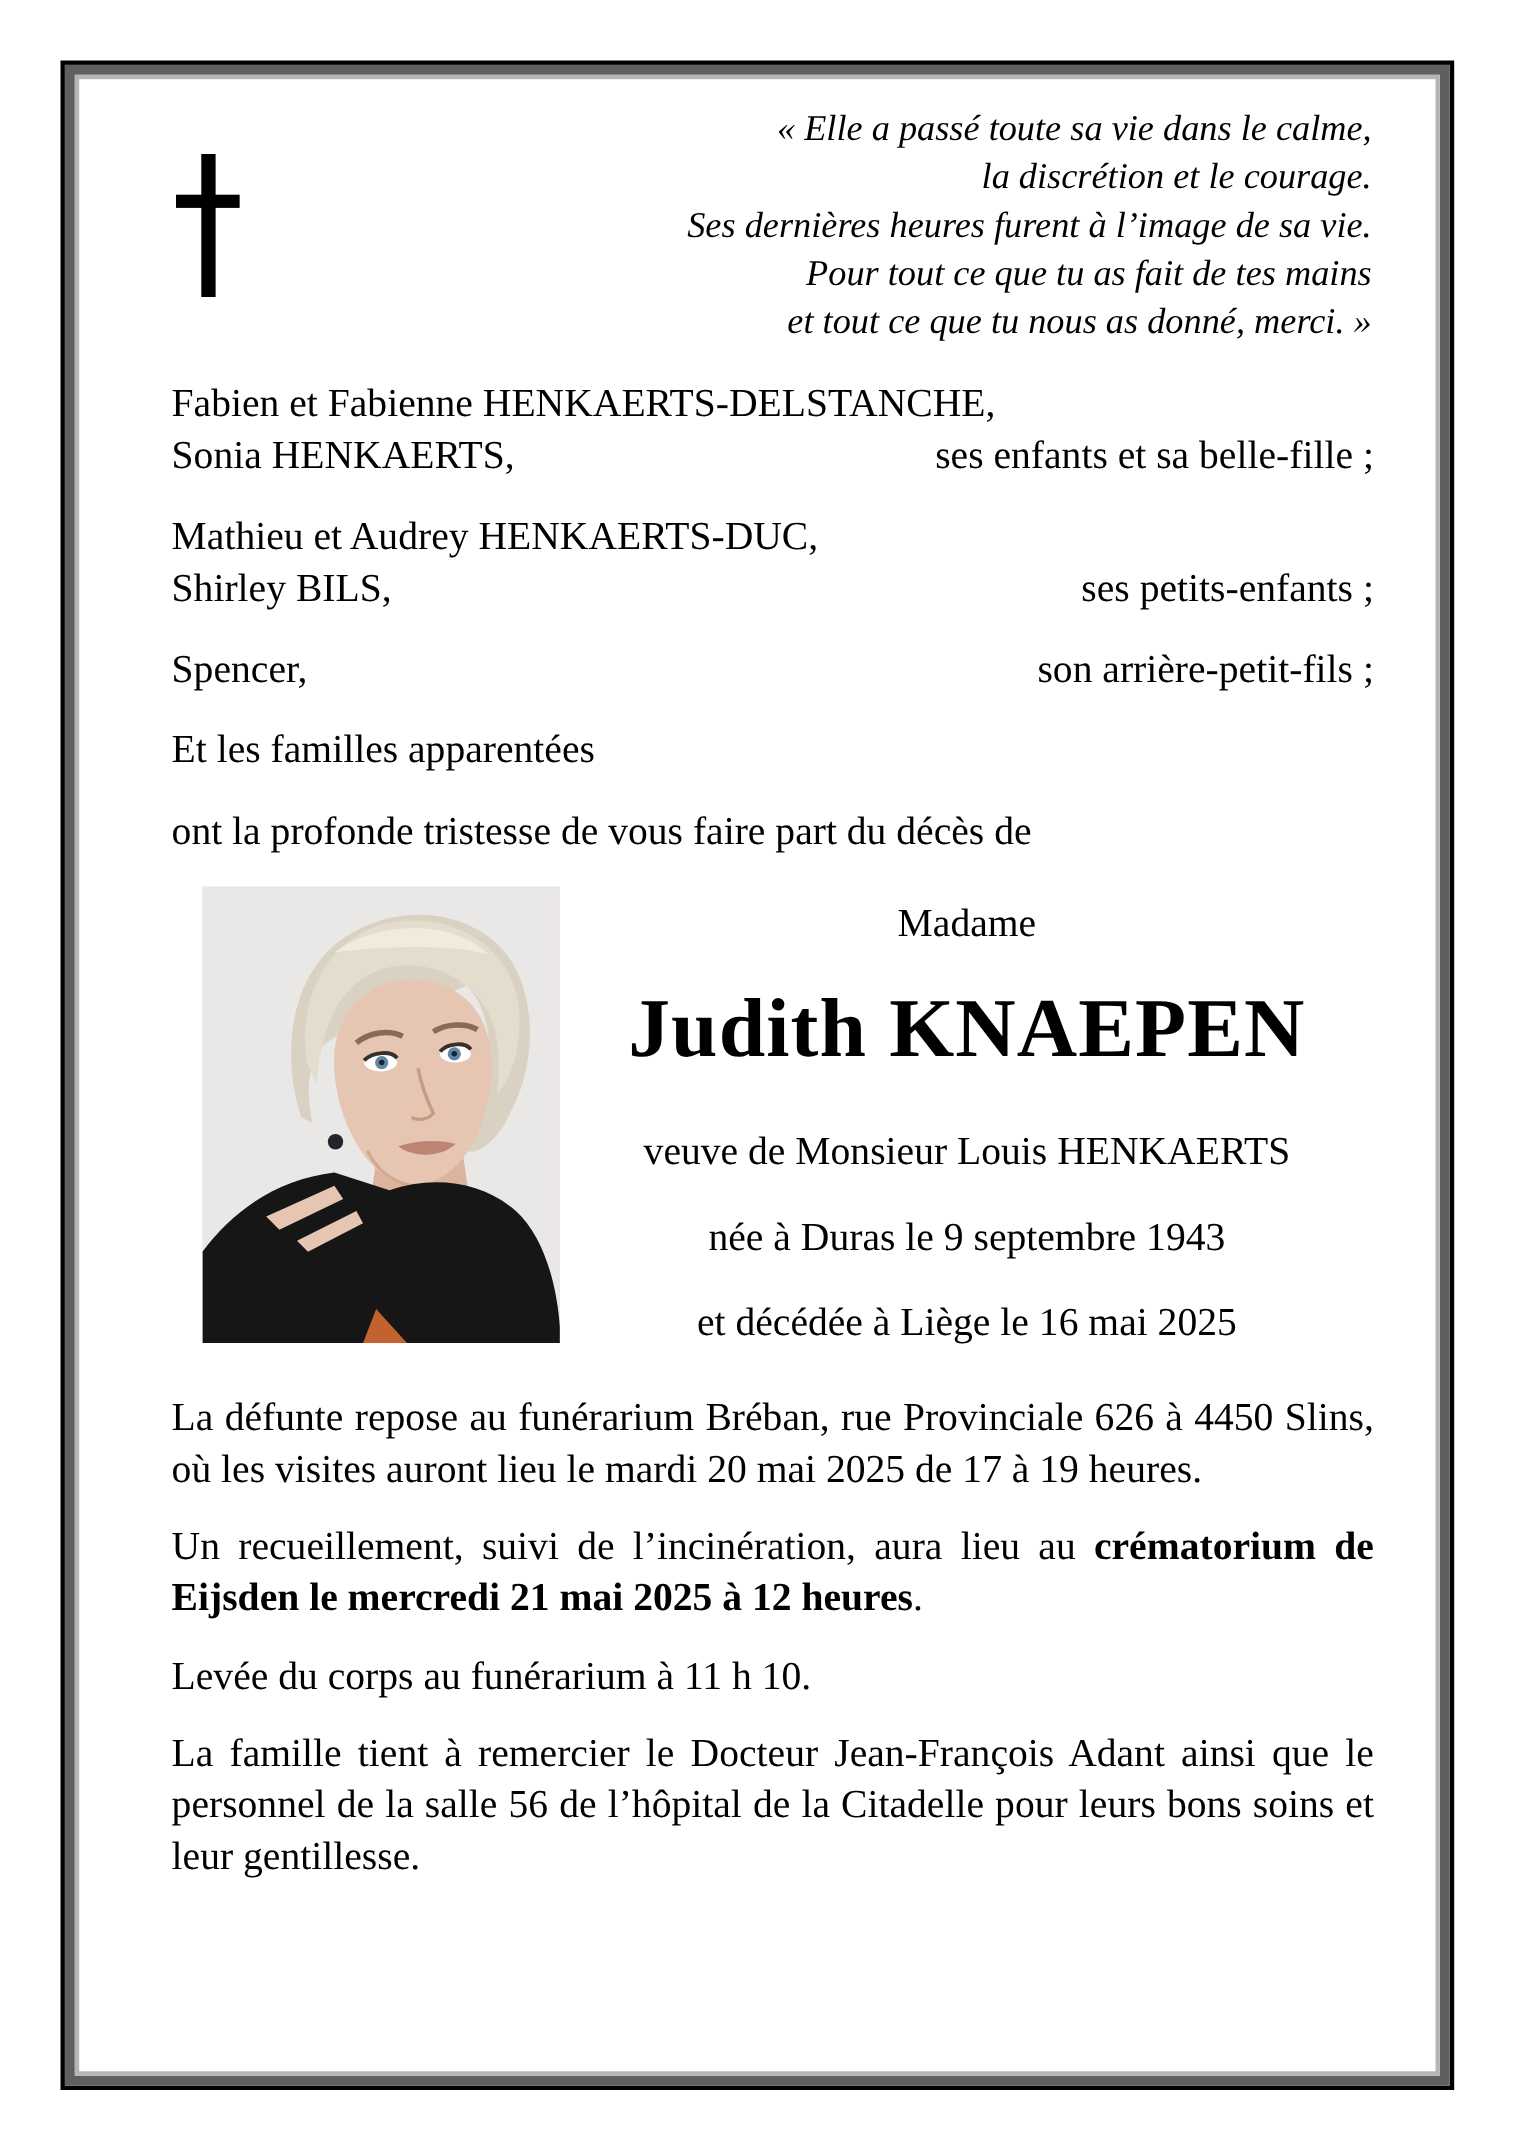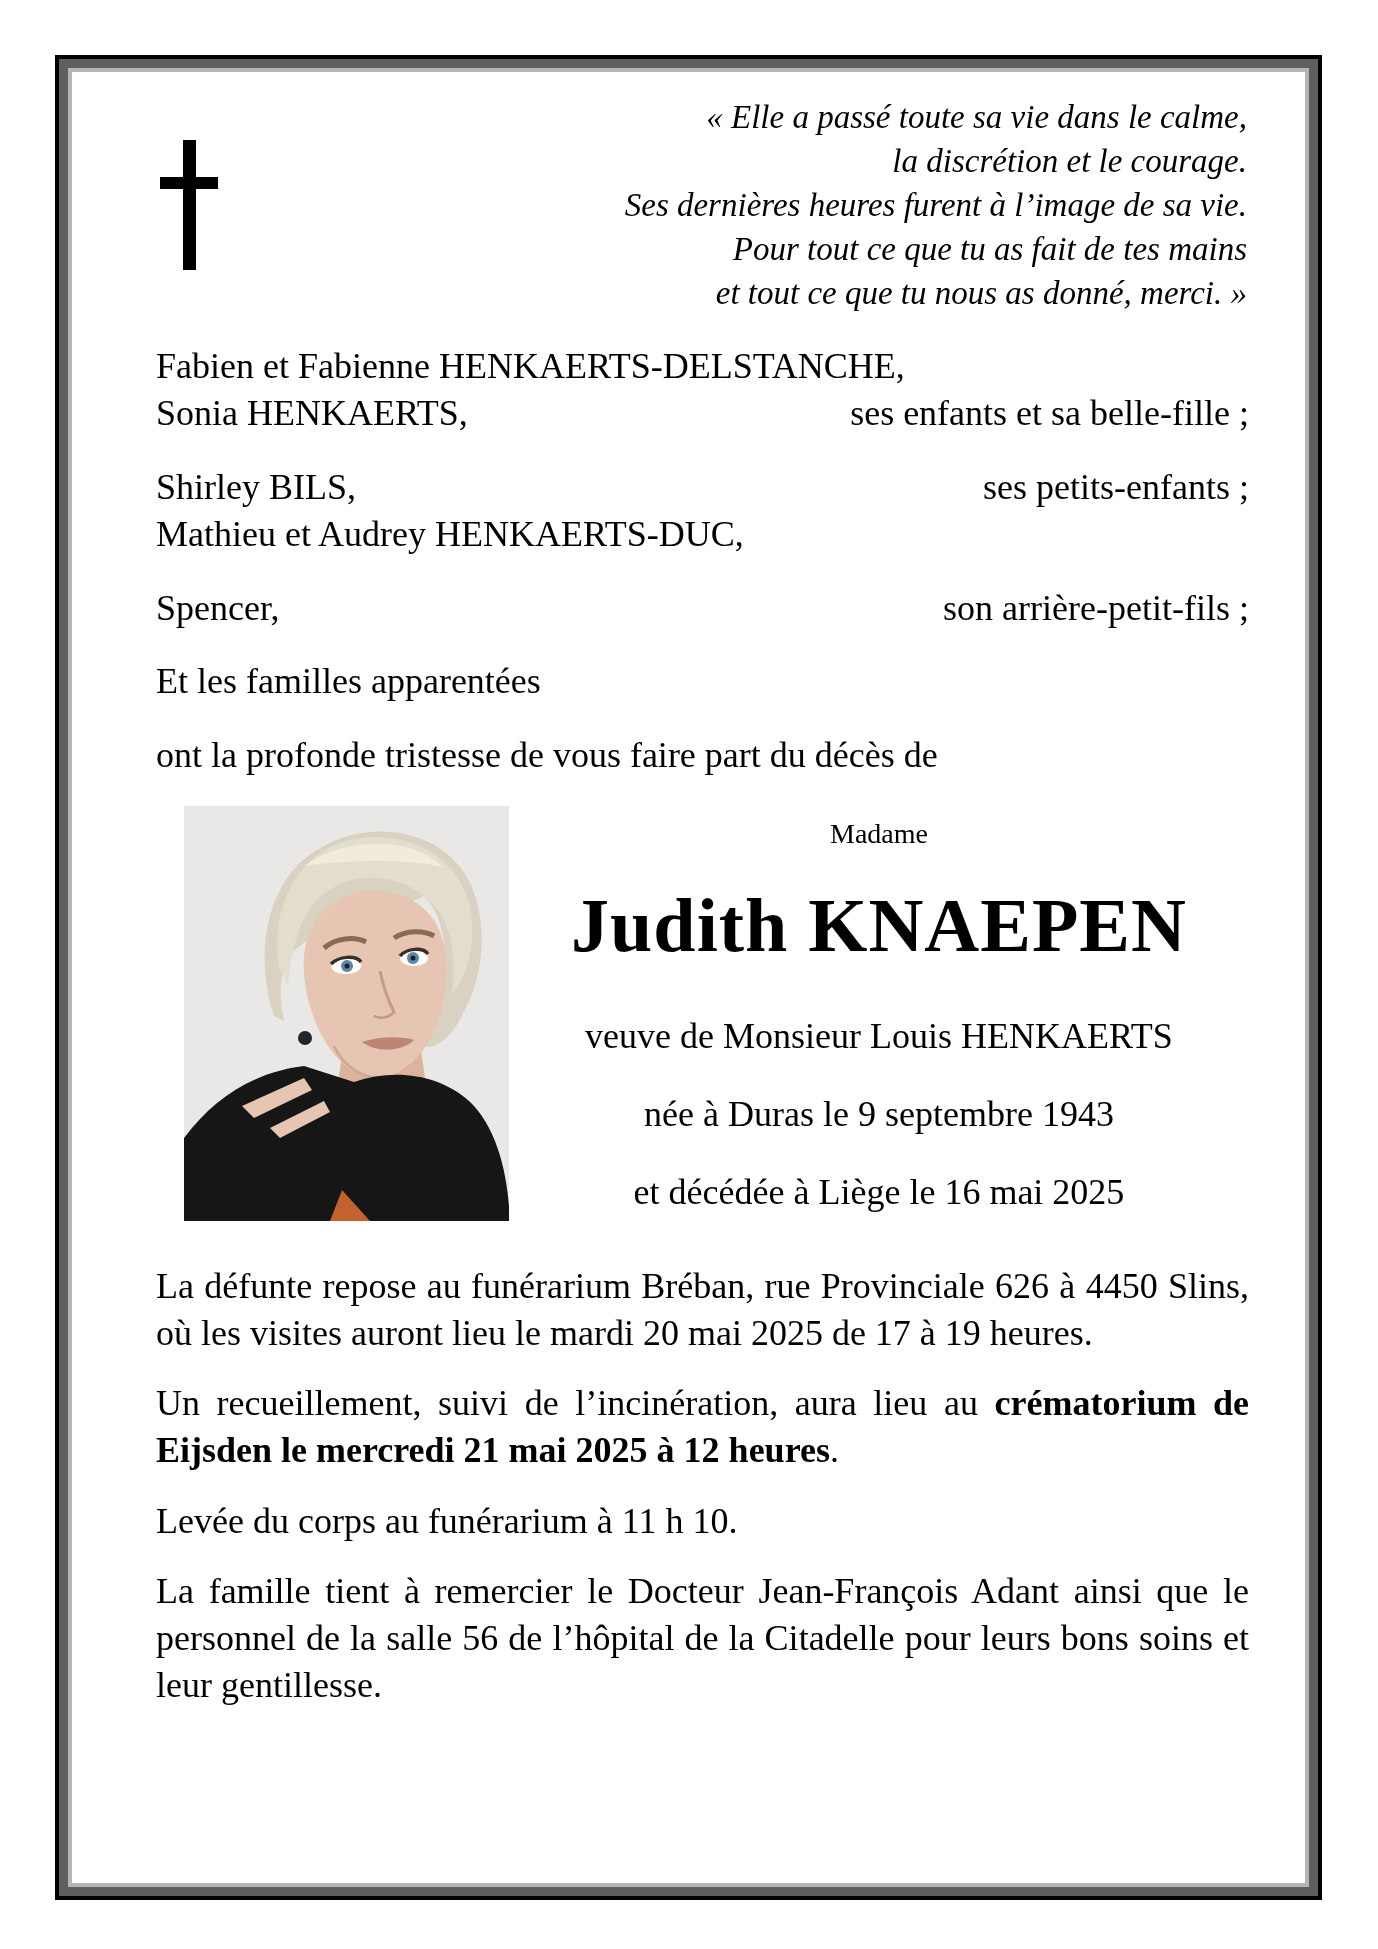--- a/index.html
+++ b/index.html
@@ -46,21 +46,21 @@
   .intro { margin-top: 0; text-align: center; }
   
   .announce { display: flex; margin-top: 8px; }
   .photo {
     width: 325px; height: 415px;
     margin-left: 28px;
     flex: none;
     background: #eae8e6;
   }
   .center-col { flex: 1; text-align: center; padding-top: 12px; }
-  .madame { font-size: 28px; text-align: center; }
+  .madame { font-size: 36px; text-align: center; }
   .deceased-name { font-size: 76px; font-weight: bold; margin-top: 32px; letter-spacing: 1px; }
   .veuve { font-size: 36px; margin-top: 46px; }
   .birth { font-size: 36px; margin-top: 36px; }
   .death { font-size: 36px; margin-top: 36px; }
   
   .docbody { margin-top: 42px; font-size: 36px; line-height: 1.31; }
   .docbody p { margin: 23px 0 0 0; text-align: justify; }
   .docbody p.first { margin-top: 0; }
   .levee { text-align: center; }
   a.enaos {
@@ -98,26 +98,26 @@
             <div class="frow">
                 <span>Fabien et Fabienne HENKAERTS-DELSTANCHE,</span>
               </div>
             <div class="frow">
               <span>Sonia HENKAERTS,</span>
               <span>ses enfants et sa belle-fille&nbsp;;</span>
             </div>
           </div>
           <div class="group">
             <div class="frow">
+                <span>Mathieu et Audrey HENKAERTS-DUC,</span>
+              </div>
+            <div class="frow">
               <span>Shirley BILS,</span>
               <span>ses petits-enfants&nbsp;;</span>
             </div>
-            <div class="frow">
-                <span>Mathieu et Audrey HENKAERTS-DUC,</span>
-              </div>
           </div>
           <div class="group">
             <div class="frow">
               <span>Spencer,</span>
               <span>son arrière-petit-fils&nbsp;;</span>
             </div>
           </div>
           <div class="group">
             <div class="frow">
                 <span>Et les familles apparentées</span>

